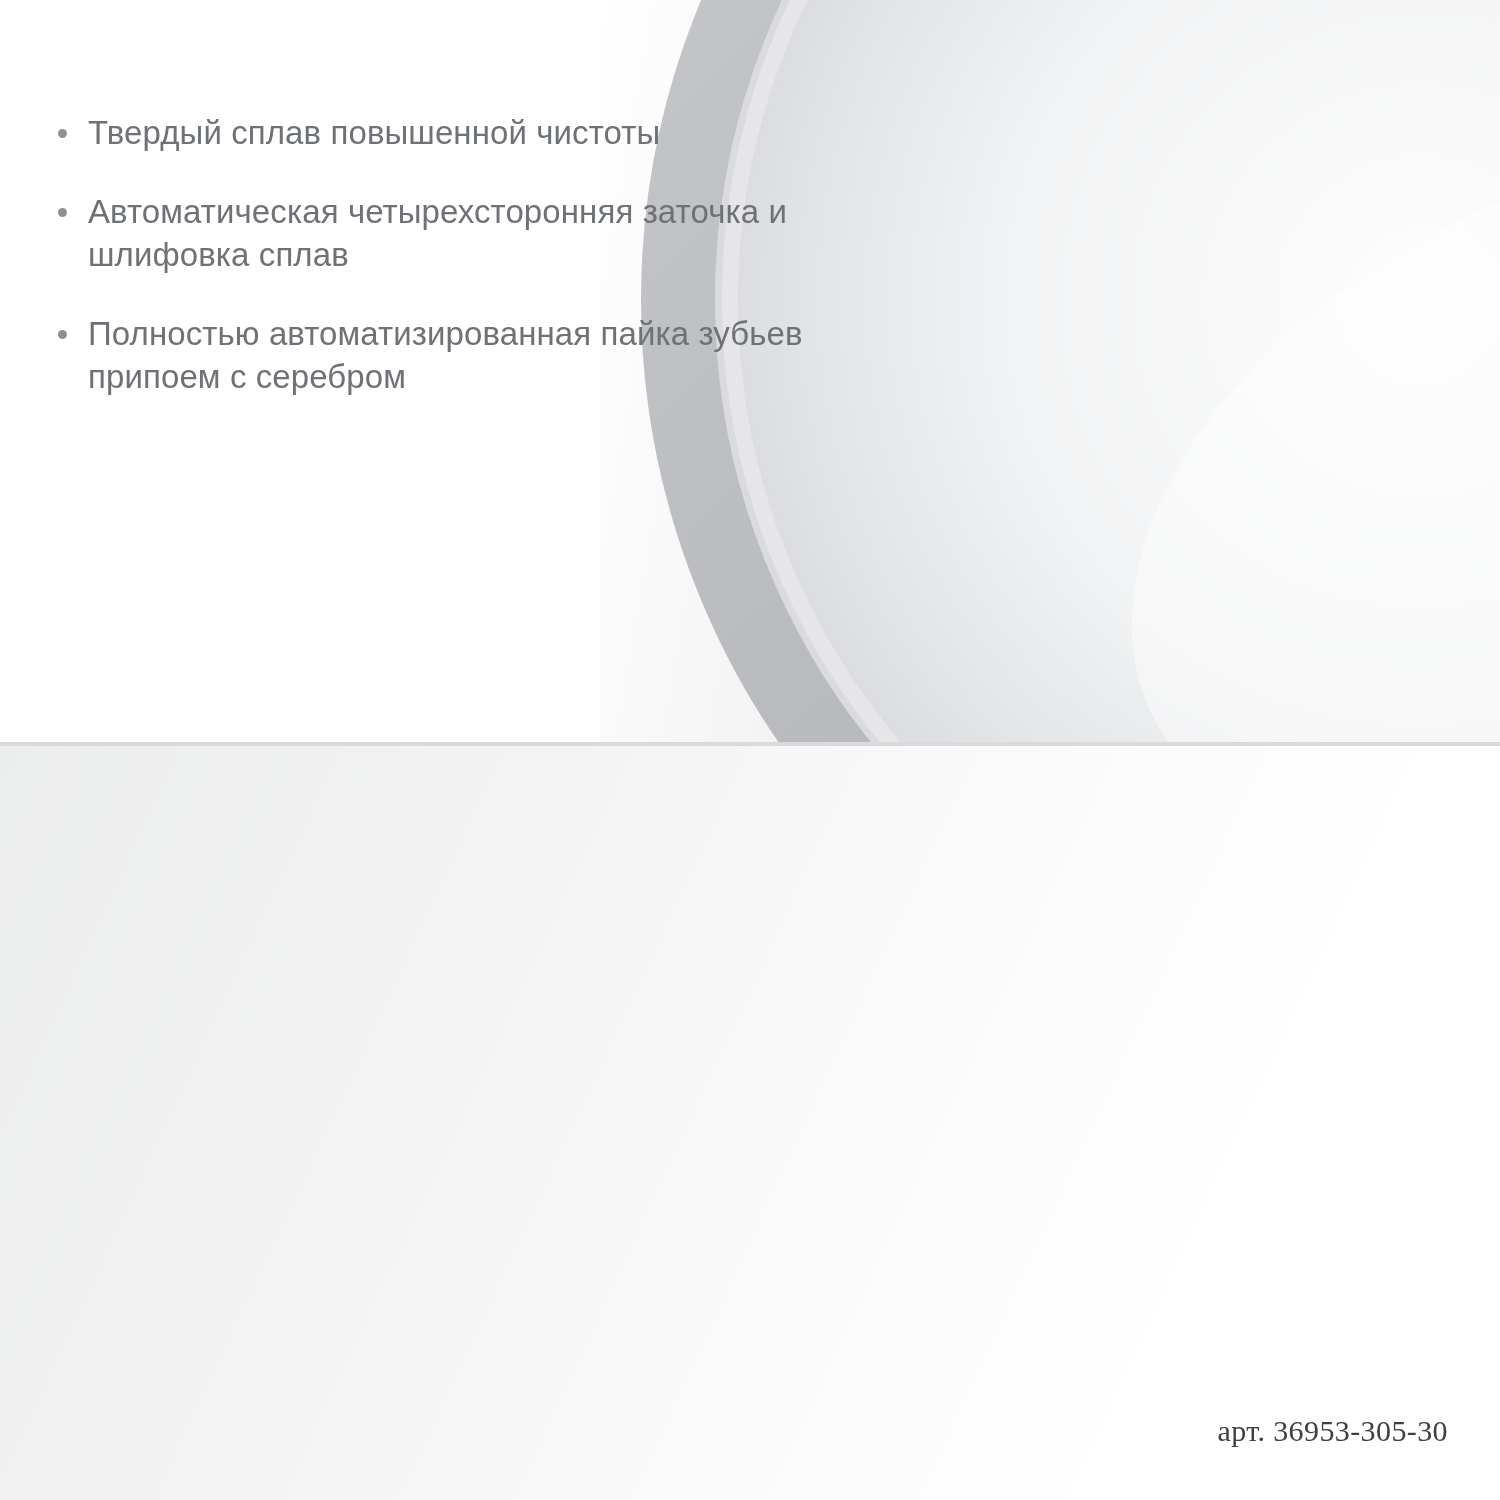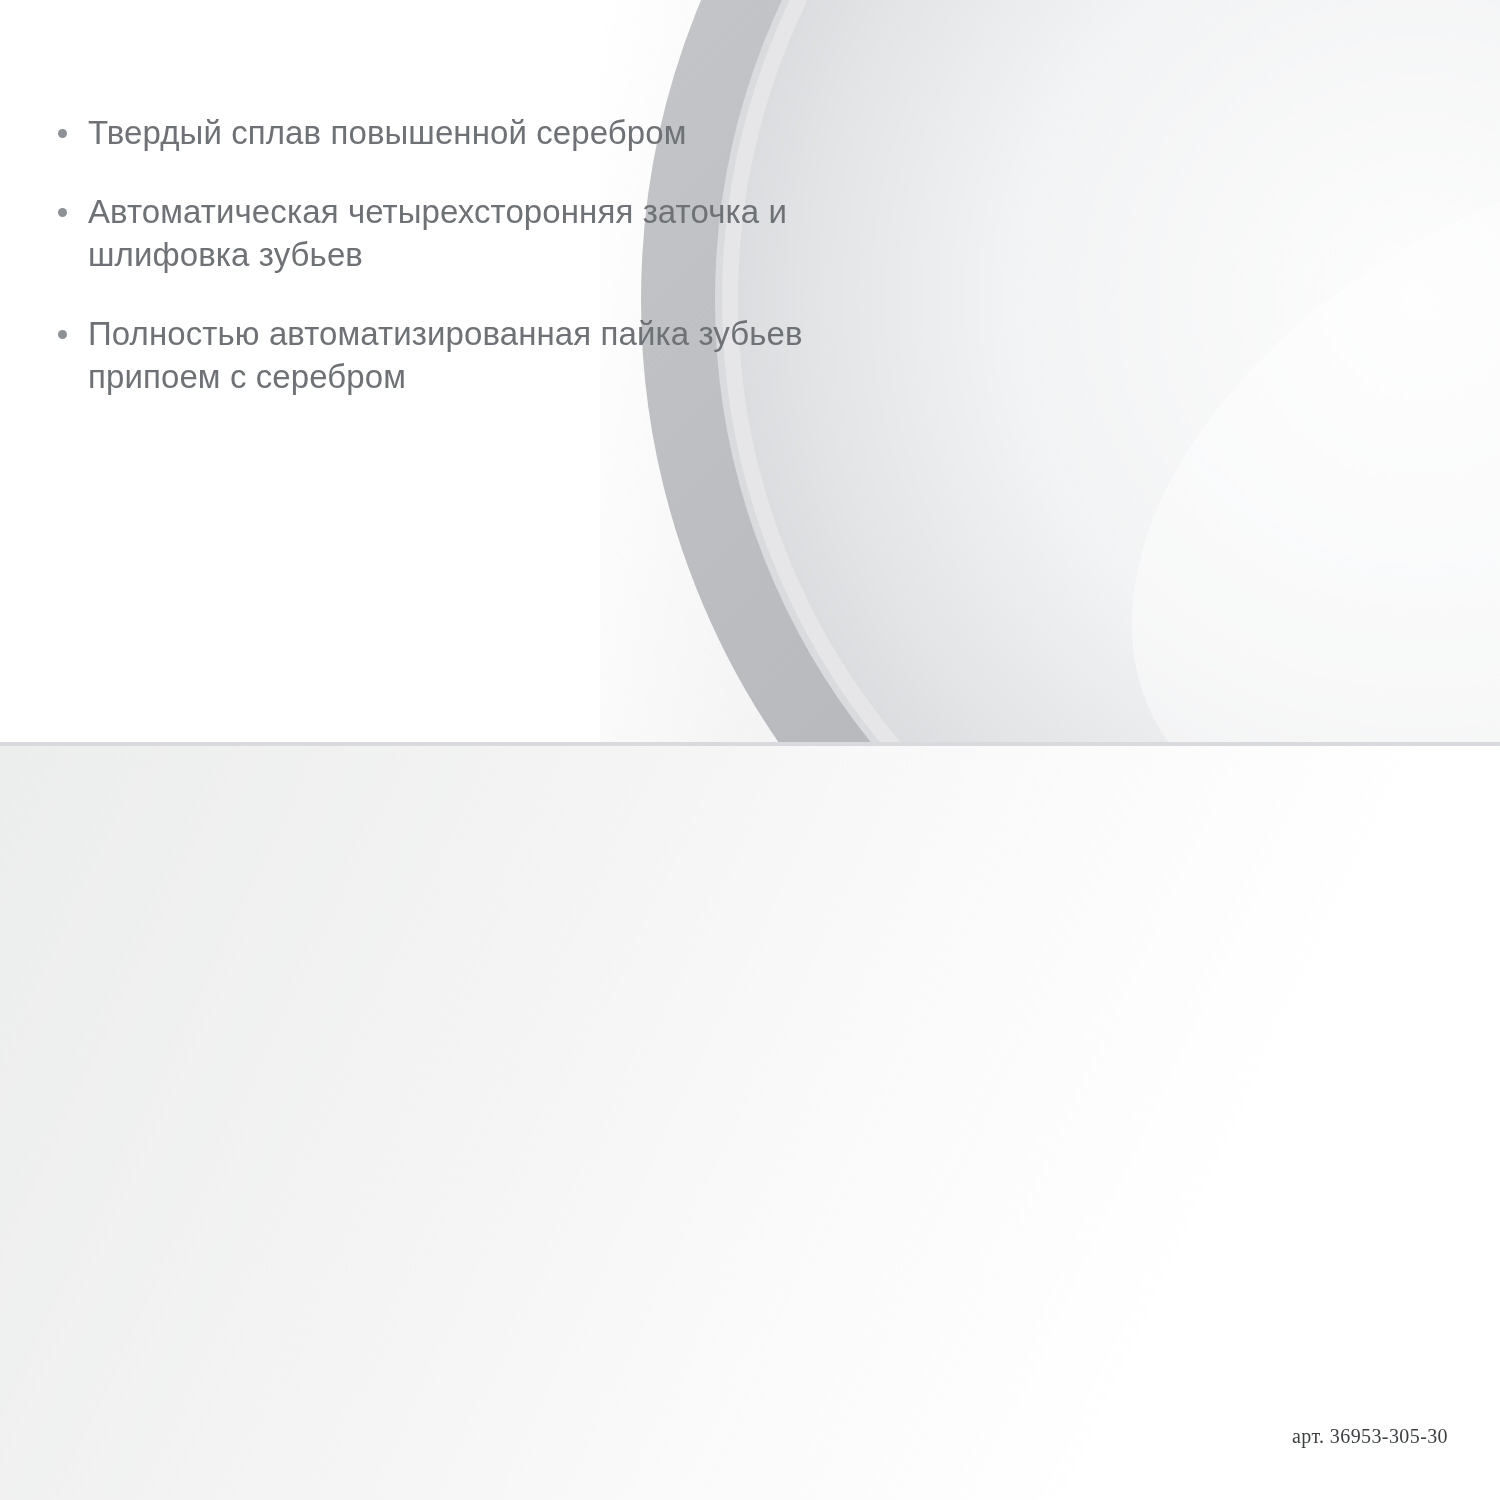--- a/index.html
+++ b/index.html
@@ -78,21 +78,21 @@
     top: 112px;
     width: 840px;
   }
 
   
   .art-code {
     position: absolute;
     right: 52px;
     bottom: 52px;
     color: #3d4043;
-    font-size: 20px;
+    font-size: 30px;
     letter-spacing: 0.4px;
     font-family: "Liberation Serif", serif;
   }
 
   
   .blade-top {
     position: absolute;
     left: 560px;
     top: -560px;
     width: 1720px;
@@ -179,22 +179,22 @@
             <path d="M828 88 l66 0 l-4 58 q-2 22 -26 24 l-44 4 q-20 2 -18 -20 z"></path>
           </g>
         <g transform="rotate(224 860 860)">
             <path d="M828 88 l66 0 l-4 58 q-2 22 -26 24 l-44 4 q-20 2 -18 -20 z"></path>
           </g>
       </g>
     </g>
   </svg>
 
   <ul class="bullets bullets-top">
-    <li>Твердый сплав повышенной серебром</li>
-    <li>Автоматическая четырехсторонняя заточка и шлифовка зубьев</li>
+    <li>Твердый сплав повышенной чистоты</li>
+    <li>Автоматическая четырехсторонняя заточка и шлифовка сплав</li>
     <li>Полностью автоматизированная пайка зубьев припоем с серебром</li>
   </ul>
 </div>
 
 <div class="divider"></div>
 
 <div class="panel-bottom">
 
   <div class="art-code">арт. 36953-305-30</div>
 </div>

